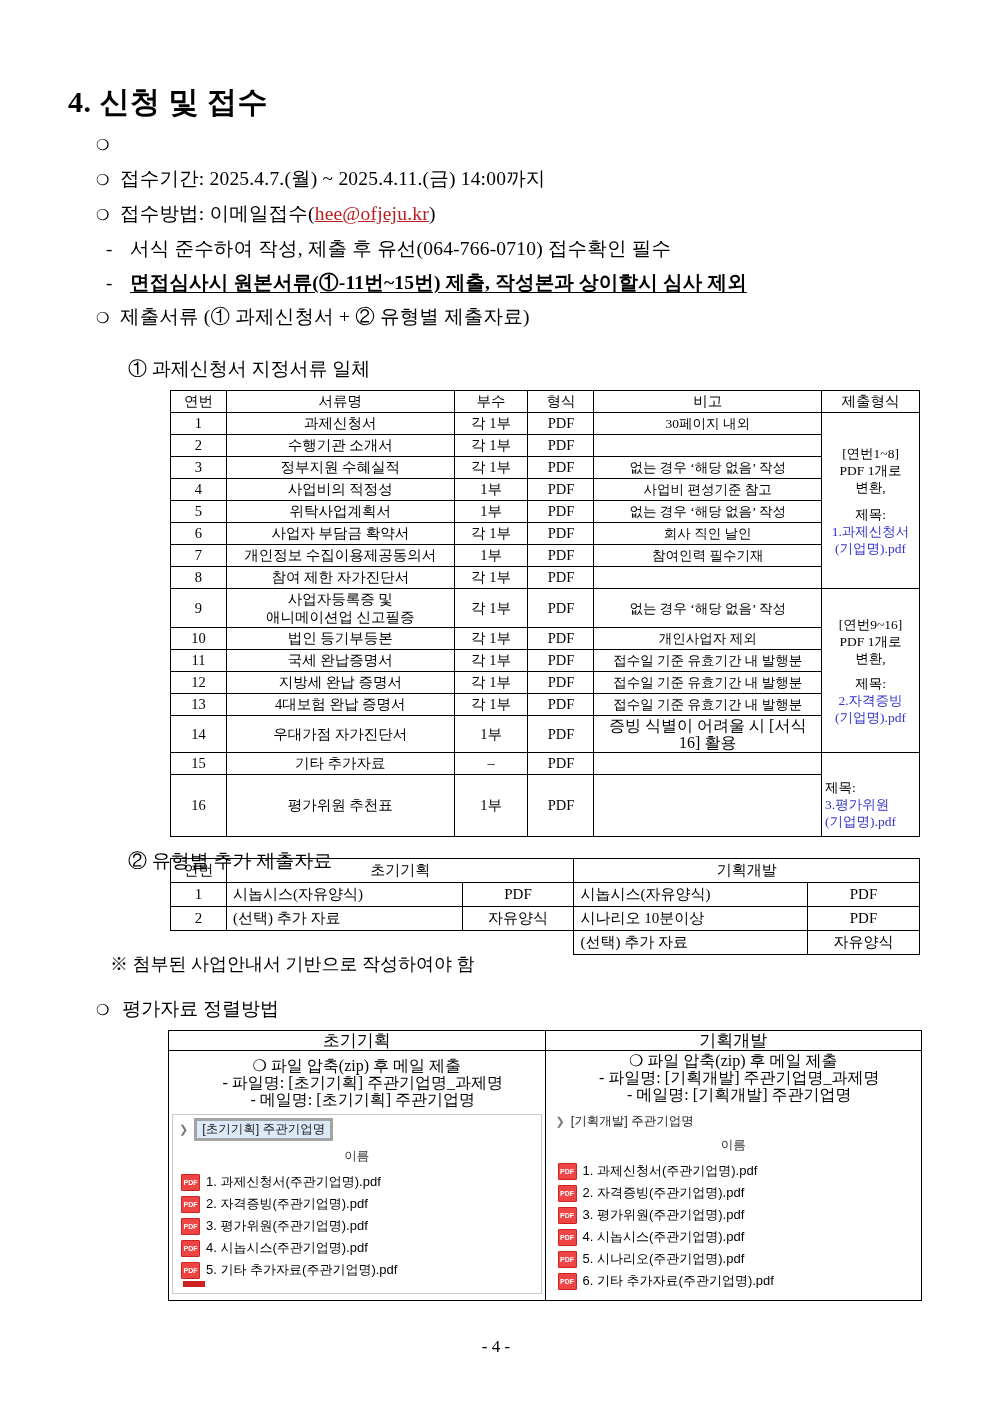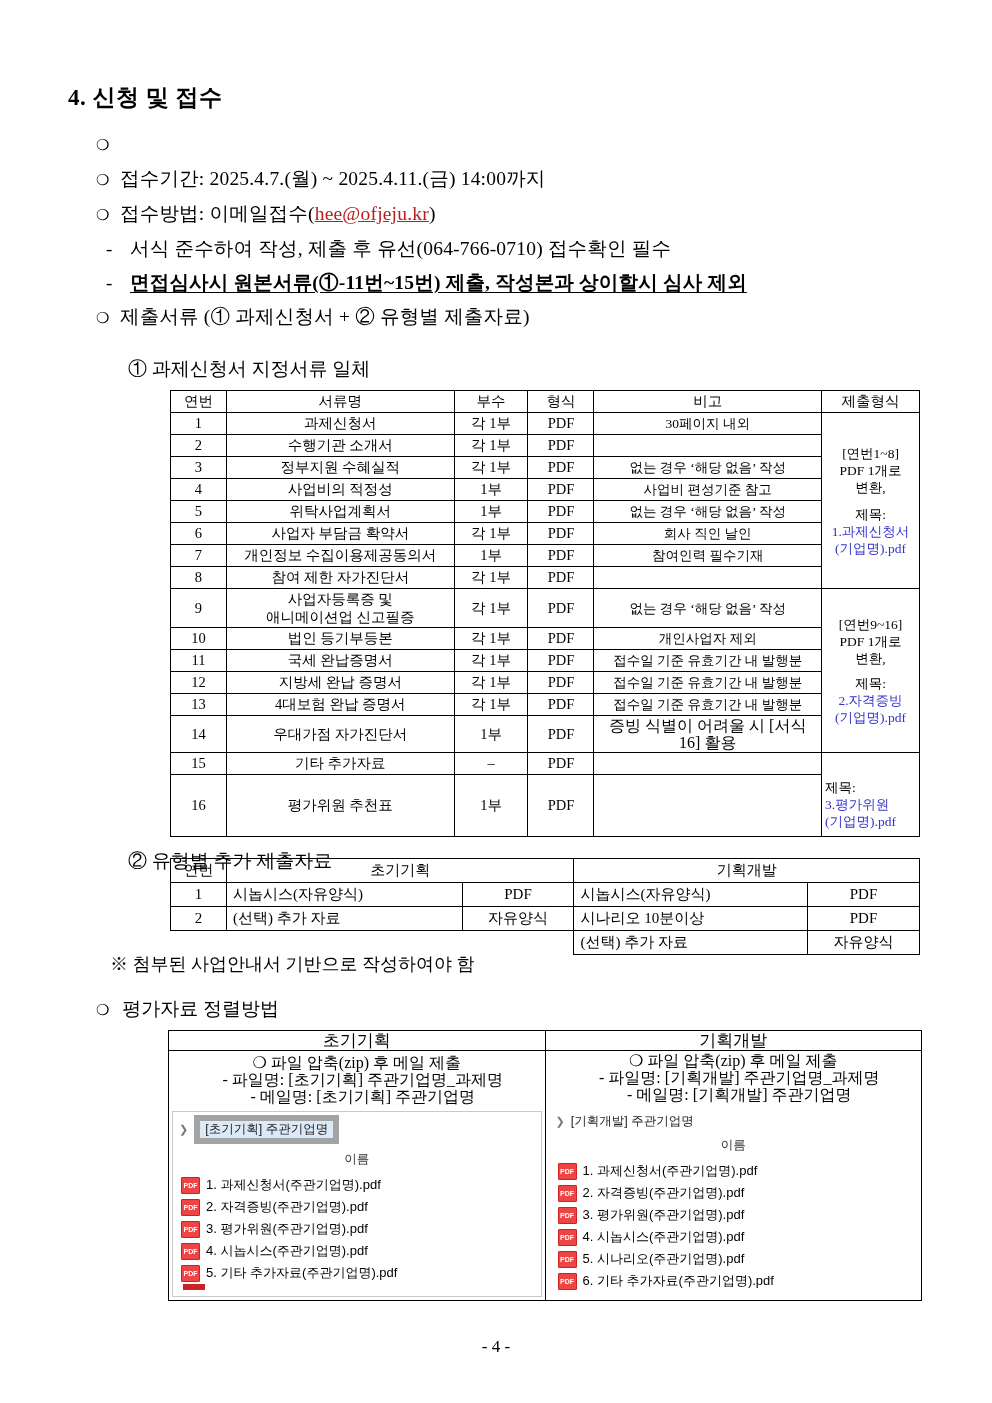--- a/index.html
+++ b/index.html
@@ -15,21 +15,21 @@
   .page {
     position: relative;
     width: 992px;
     height: 1403px;
     padding: 0;
     box-sizing: border-box;
   }
   .sec-title {
     position: absolute;
     left: 68px; top: 82px;
-    font-size: 23px;
+    font-size: 30px;
     font-weight: bold;
     letter-spacing: 0.5px;
   }
   .bullets {
     position: absolute;
     left: 96px; top: 128px;
     width: 860px;
   }
   .b-row {
     display: flex;
@@ -94,21 +94,21 @@
     background: #ffffff;
     font-family: "Liberation Sans", sans-serif;
     font-size: 12.5px;
   }
   .fb-bread {
     padding: 3px 6px;
     display: flex; align-items: center; gap: 6px;
     color: #1a1a1a;
   }
   .fb-bread .chev { color: #777; font-size: 11px; }
-  .fb-bread .crumb { background: #dce9f7; border: 6px solid #a3a3a3; padding: 0px 5px; text-align: center; }
+  .fb-bread .crumb { background: #dce9f7; border: 3px solid #a3a3a3; padding: 0px 5px; text-align: center; }
   .fb-colhdr { padding: 4px 8px; color: #333; font-size: 12.5px; }
   .fb-list { padding: 2px 8px 6px 8px; }
   .fb-item { display: flex; align-items: center; gap: 6px; line-height: 22px; font-size: 13px; }
   .pdfico {
     display:inline-block; width: 17px; height: 15px;
     background: #ffffff; border: 1px solid #d33;
     color: #d33; font-size: 7px; font-weight: bold;
     text-align: center; line-height: 15px;
     font-family: "Liberation Sans", sans-serif;
     border-radius: 1px;

